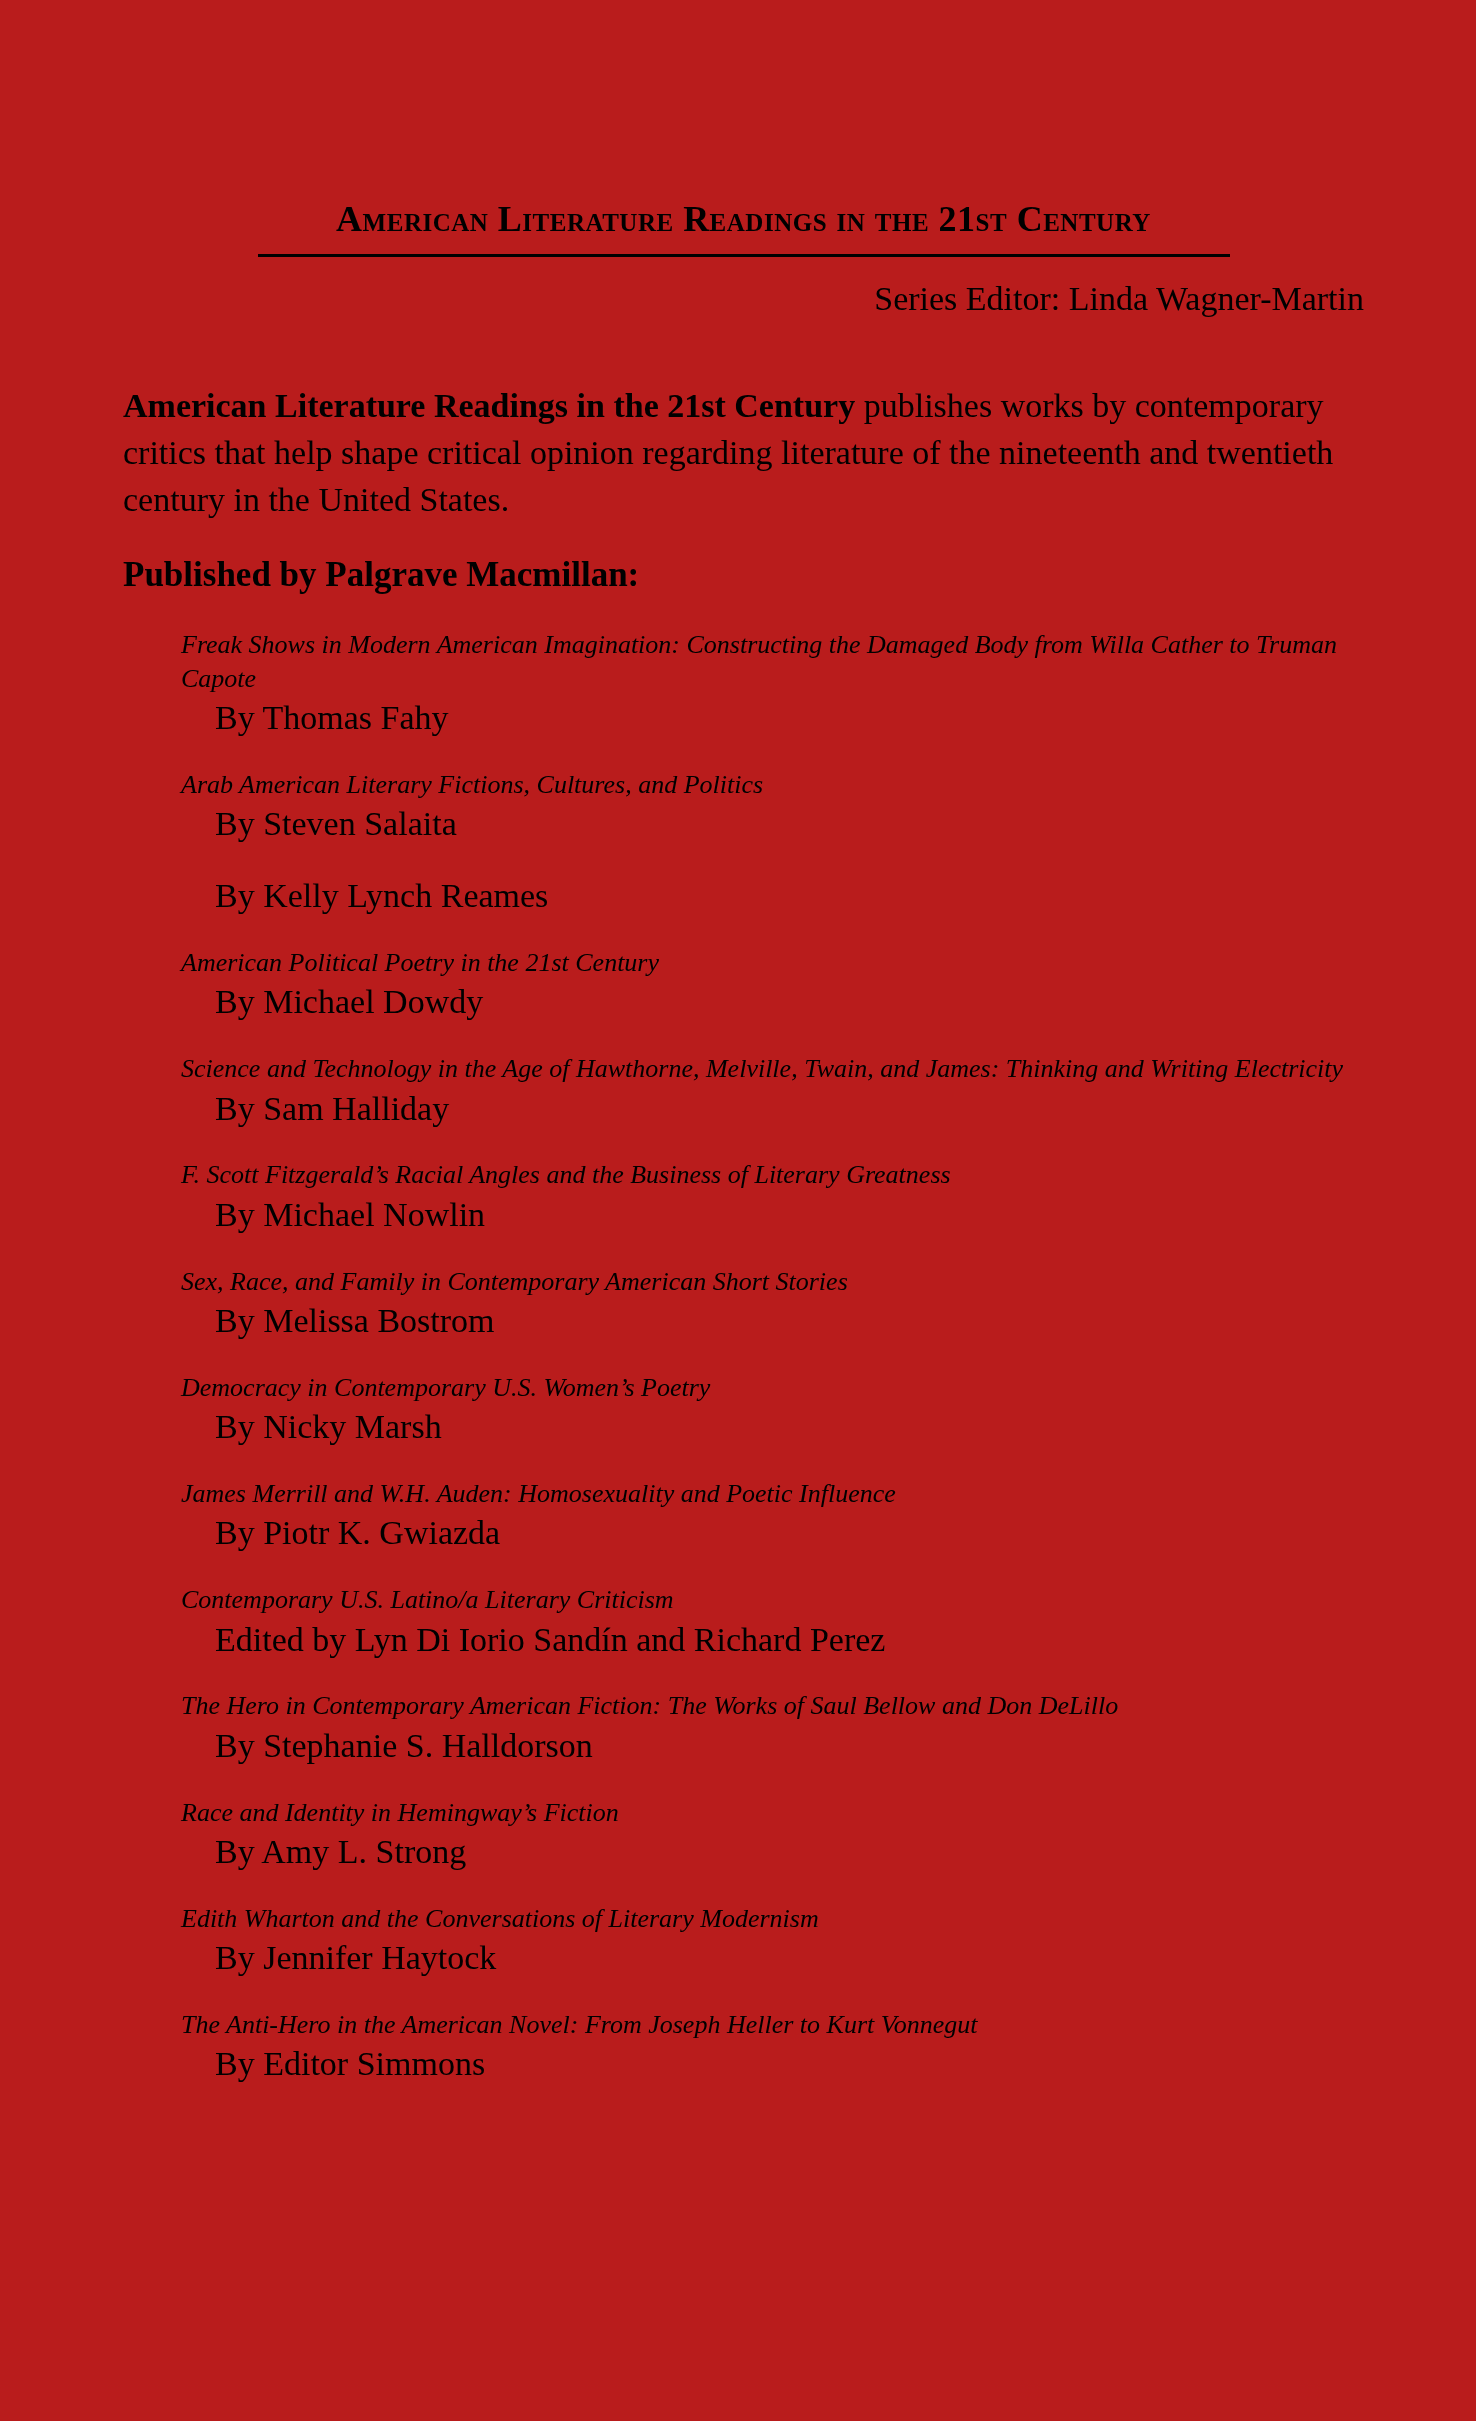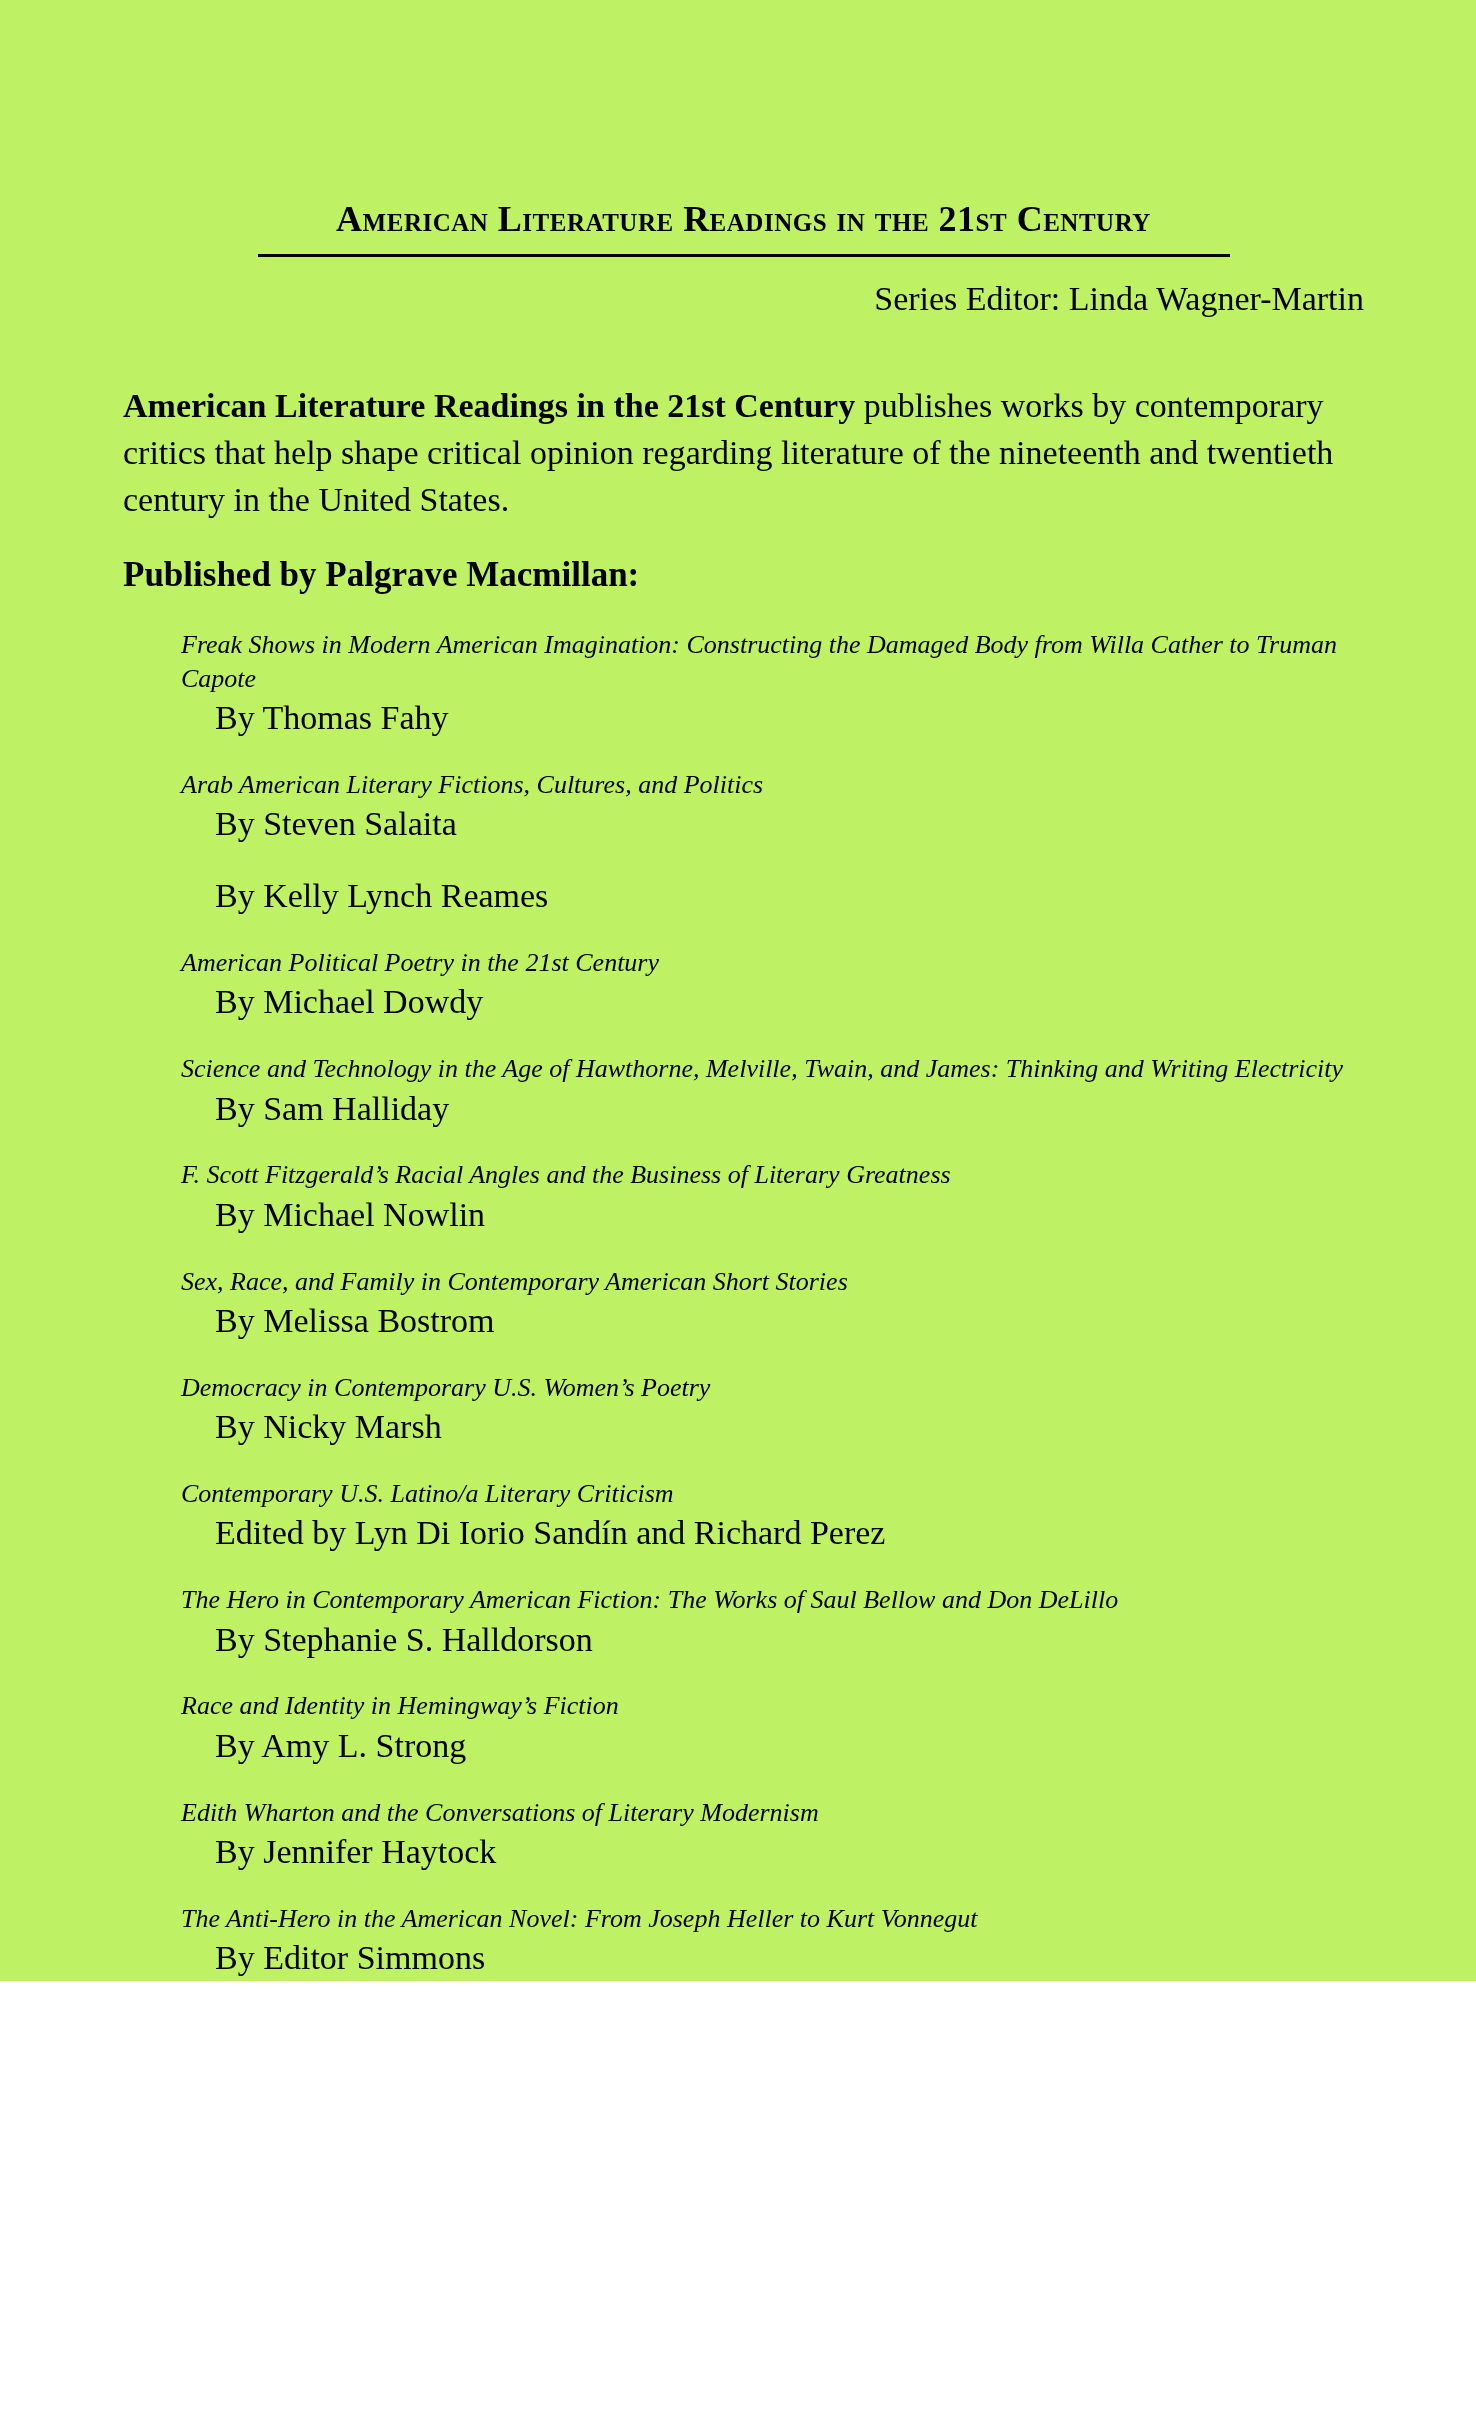--- a/index.html
+++ b/index.html
@@ -4,22 +4,22 @@
 <style>
   * { box-sizing: border-box; }
   html, body {
     margin: 0;
     padding: 0;
     background: #ffffff;
   }
   .page {
     position: relative;
     width: 1476px;
-    height: 1981px;
-    background: #bef264;
+    height: 2421px;
+    background: #b91c1c;
     color: #000000;
     font-family: "Liberation Serif", serif;
     overflow: hidden;
   }
   .content {
     padding: 200px 112px 0 123px;
   }
   .series-title {
     text-align: center;
     font-weight: bold;
@@ -122,20 +122,24 @@
         <div class="book">
           <div class="book-title">Sex, Race, and Family in Contemporary American Short Stories</div>
           <div class="book-byline">By Melissa Bostrom</div>
         </div>
 
         <div class="book">
           <div class="book-title">Democracy in Contemporary U.S. Women’s Poetry</div>
           <div class="book-byline">By Nicky Marsh</div>
         </div>
 
+        <div class="book">
+          <div class="book-title">James Merrill and W.H. Auden: Homosexuality and Poetic Influence</div>
+          <div class="book-byline">By Piotr K. Gwiazda</div>
+        </div>
 
         <div class="book">
           <div class="book-title">Contemporary U.S. Latino/a Literary Criticism</div>
           <div class="book-byline">Edited by Lyn Di Iorio Sandín and Richard Perez</div>
         </div>
 
         <div class="book">
           <div class="book-title">The Hero in Contemporary American Fiction: The Works of Saul Bellow and Don DeLillo</div>
           <div class="book-byline">By Stephanie S. Halldorson</div>
         </div>

